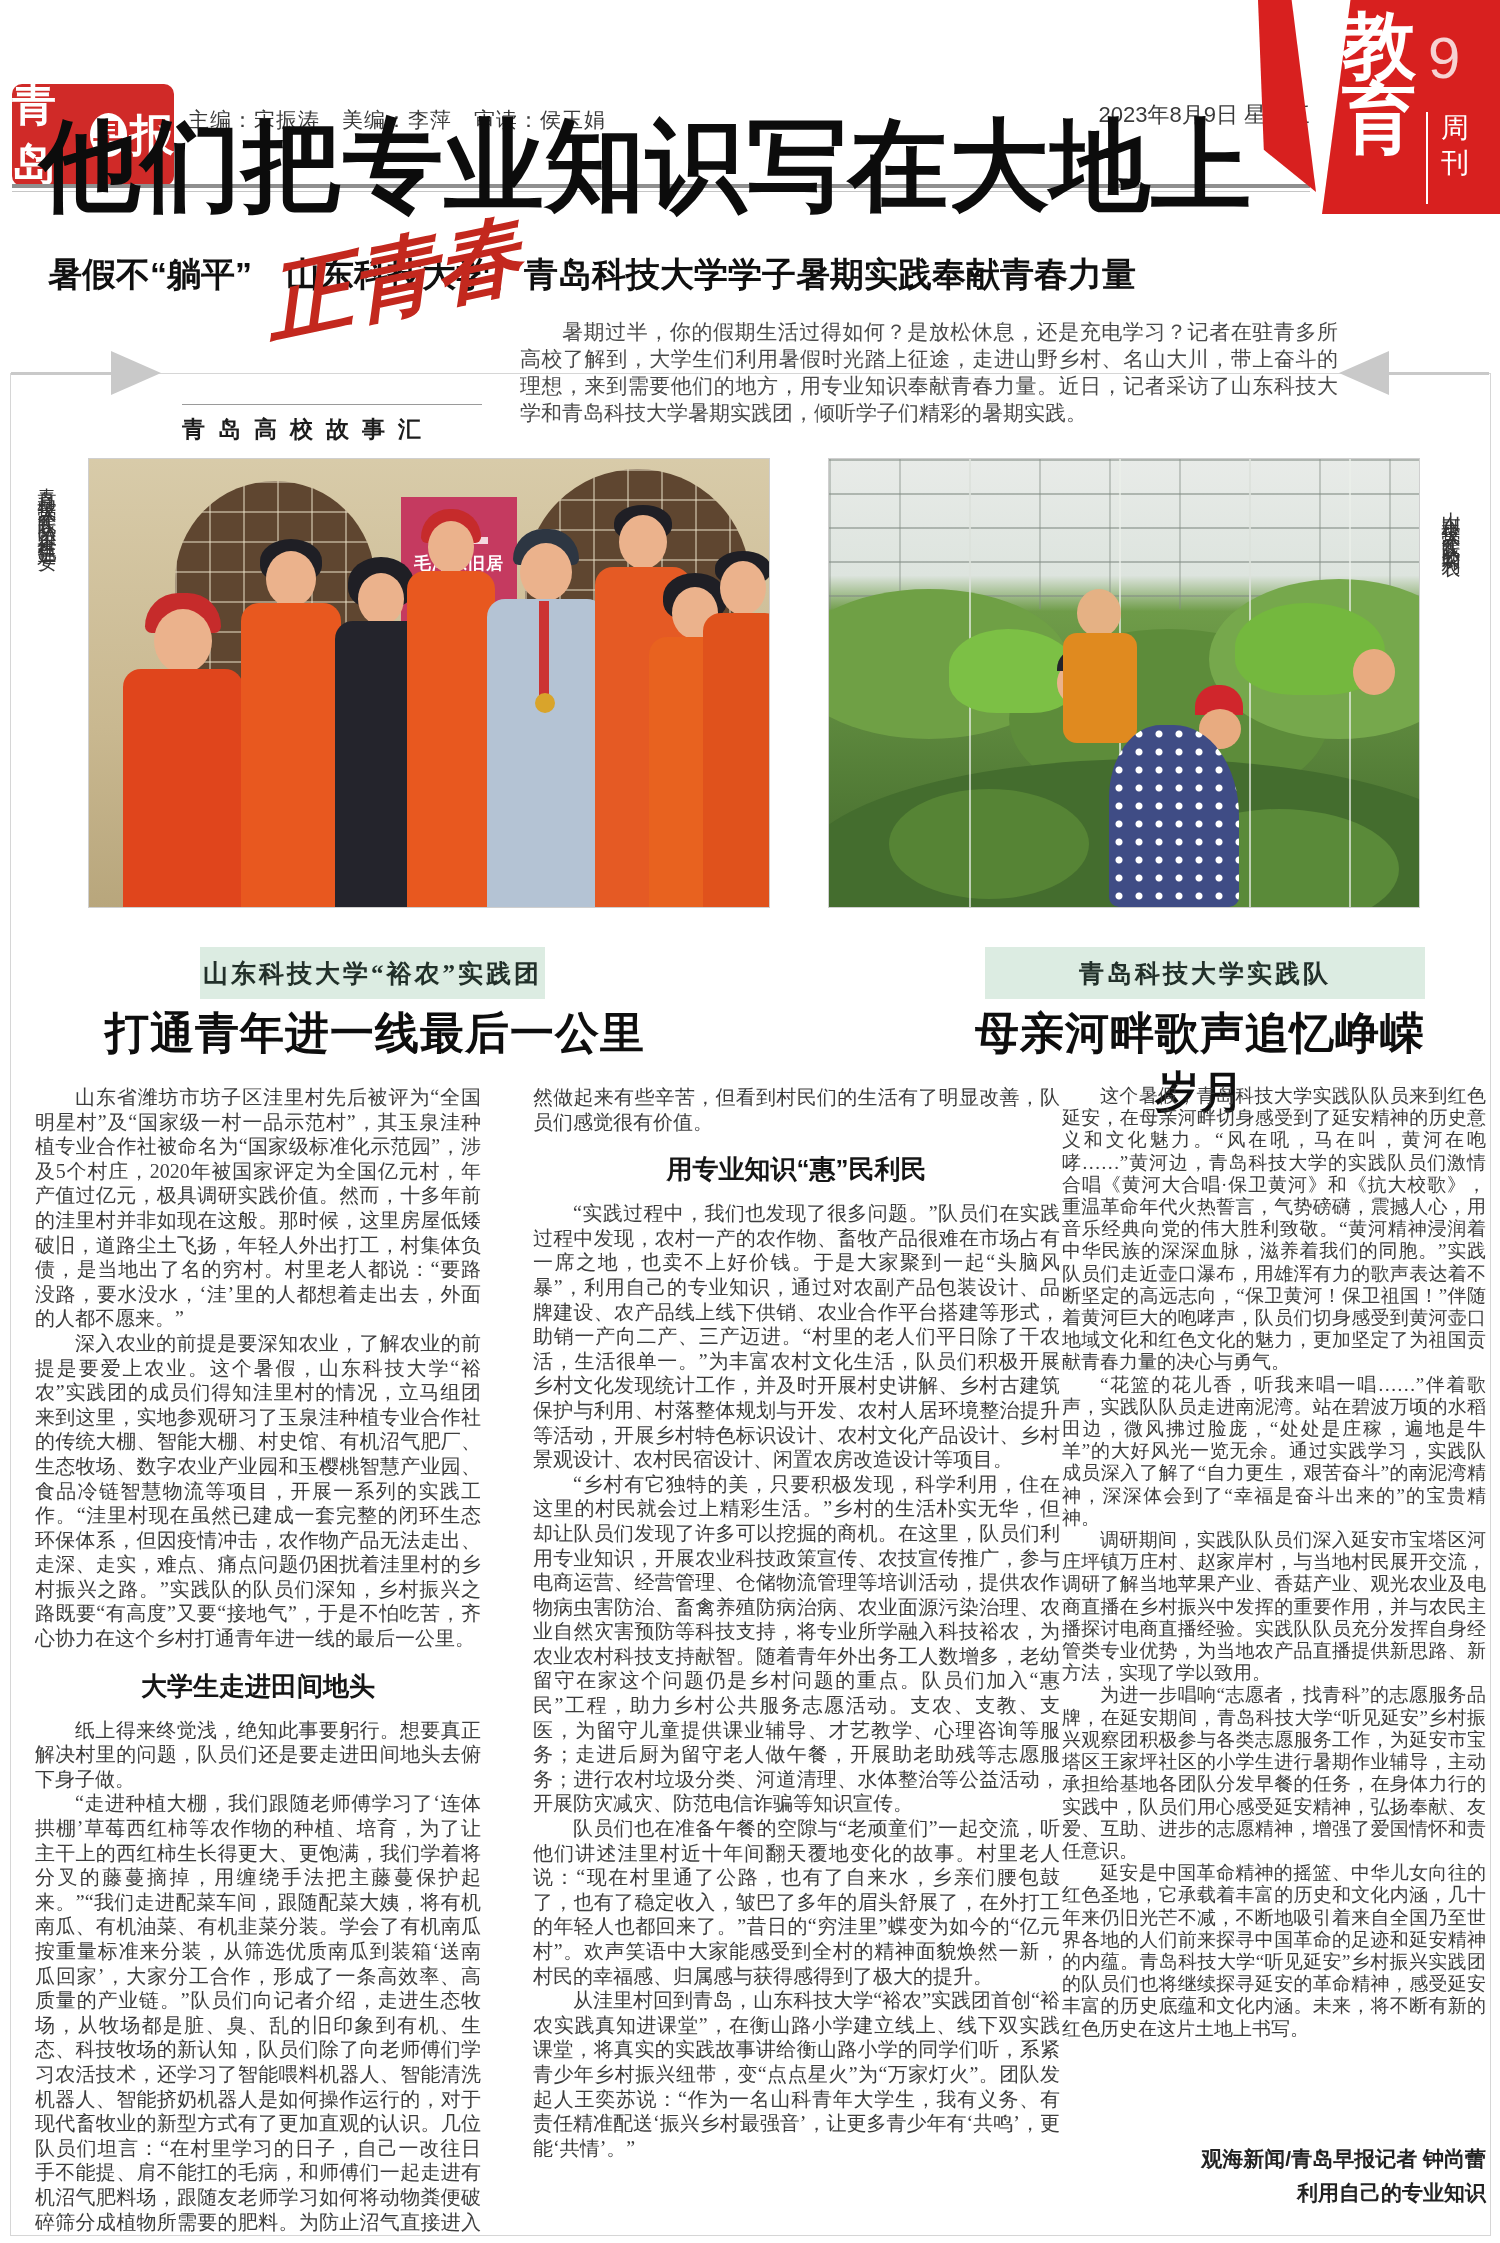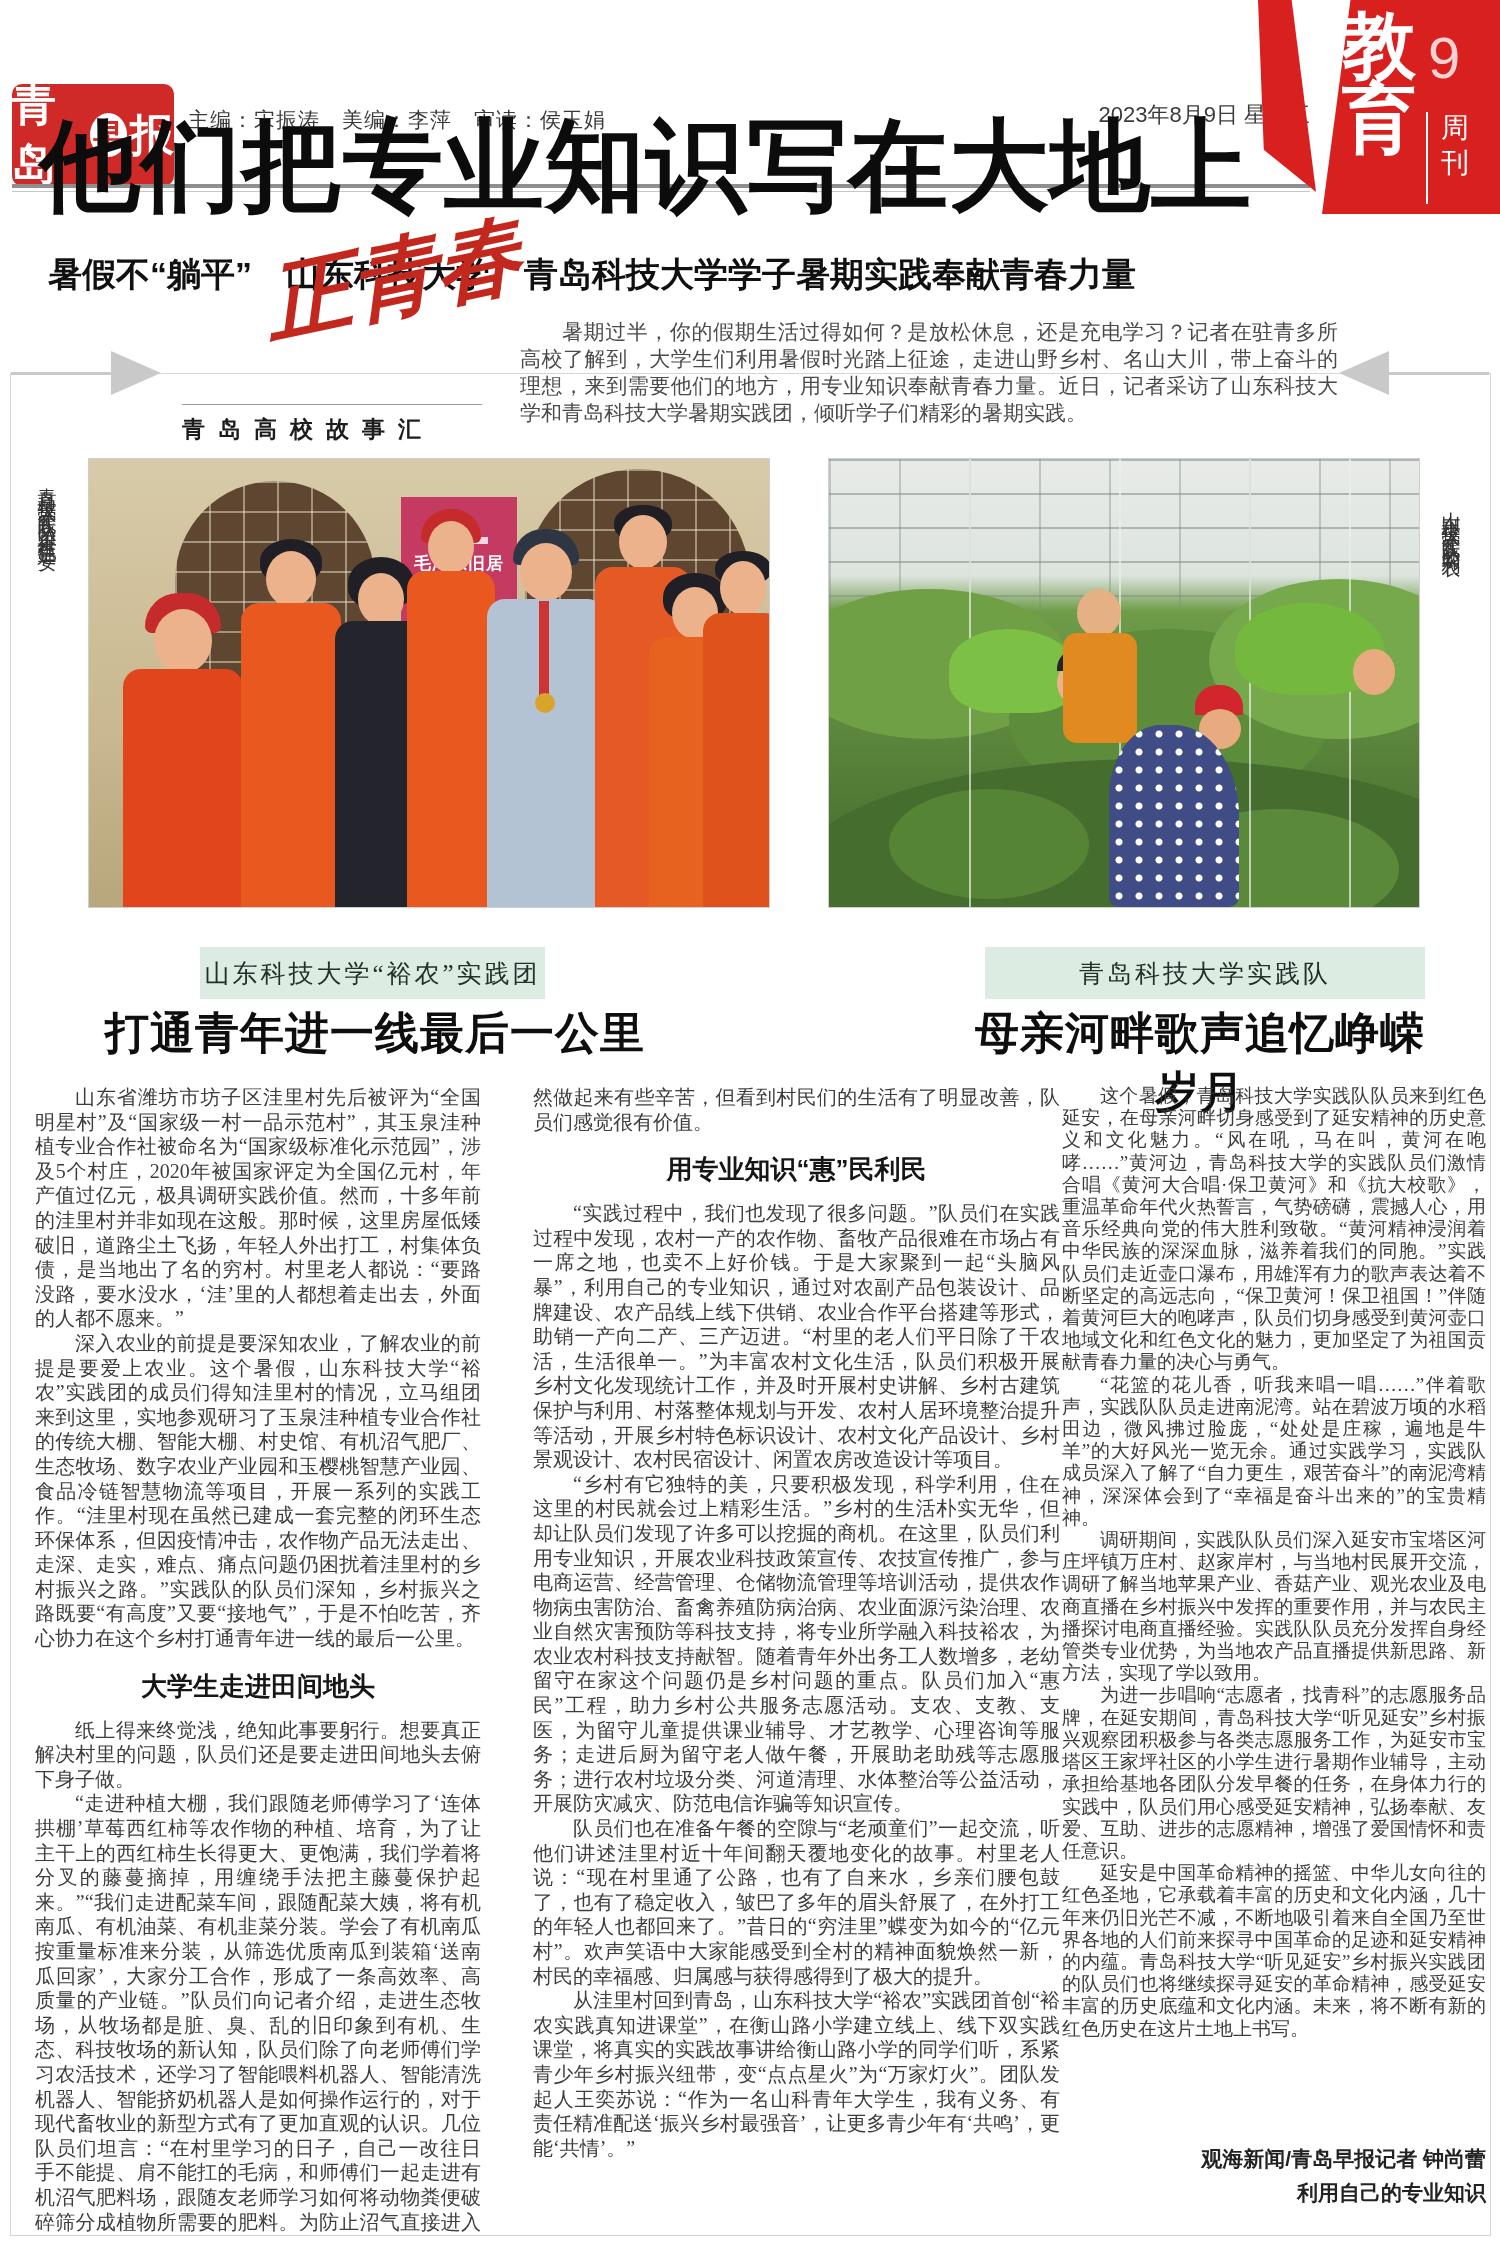--- a/index.html
+++ b/index.html
@@ -58,21 +58,21 @@
   .p-hair{position:absolute;left:50%;transform:translateX(-50%);border-radius:50% 50% 40% 40%;background:#1f1f25;}
   .p-body{position:absolute;left:0;border-radius:18px 18px 0 0;}
   .p-right{left:828px;width:590px;background:linear-gradient(#e8ebe8 0%,#dde4de 26%,#6f9c49 34%,#557f38 70%,#42662c 100%);}
   .truss{position:absolute;left:0;top:0;width:100%;height:150px;
          background-image:linear-gradient(rgba(130,140,132,.55) 2px,transparent 2px),linear-gradient(90deg,rgba(130,140,132,.4) 2px,transparent 2px);
          background-size:70px 34px;}
   .blob{position:absolute;border-radius:50%;}
   .string{position:absolute;top:0;width:2px;height:448px;background:rgba(235,240,234,.7);}
   
   .kicker{position:absolute;top:947px;height:52px;background:#dcece2;display:flex;align-items:center;justify-content:center;
-          font-family:"Liberation Serif",serif;font-size:25px;color:#22302a;letter-spacing:3px;}
+          font-family:"Liberation Serif",serif;font-size:25px;color:#22302a;letter-spacing:3px;font-weight:bold;}
   .k-left{left:200px;width:345px;}
   .k-right{left:985px;width:440px;}
   .art-title{position:absolute;top:1004px;text-align:center;font-size:44px;font-weight:900;color:#0e0e0e;letter-spacing:1px;}
   .t-left{left:30px;width:690px;}
   .t-right{left:955px;width:490px;}
   .col{position:absolute;top:1085px;overflow:hidden;}
   .col p{margin:0;text-align:justify;text-indent:2em;font-family:"Liberation Serif","DejaVu Serif",serif;
          font-size:20px;line-height:24.6px;color:#3d3d3d;}
   .col p.cont{text-indent:0;}
   #col1{left:35px;width:446px;height:1150px;}

